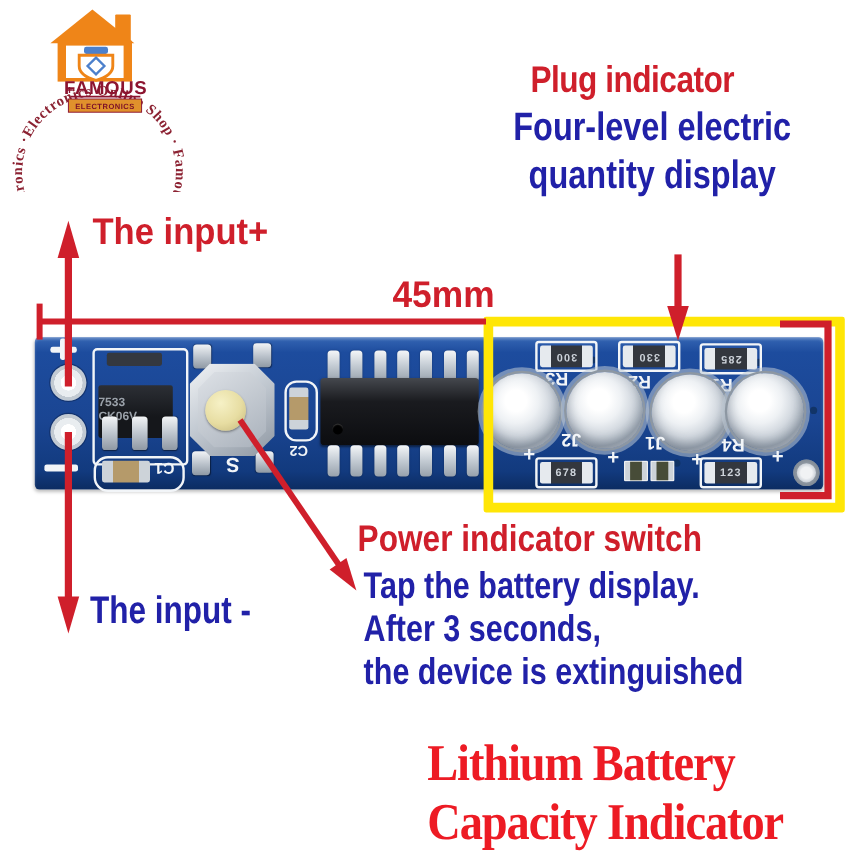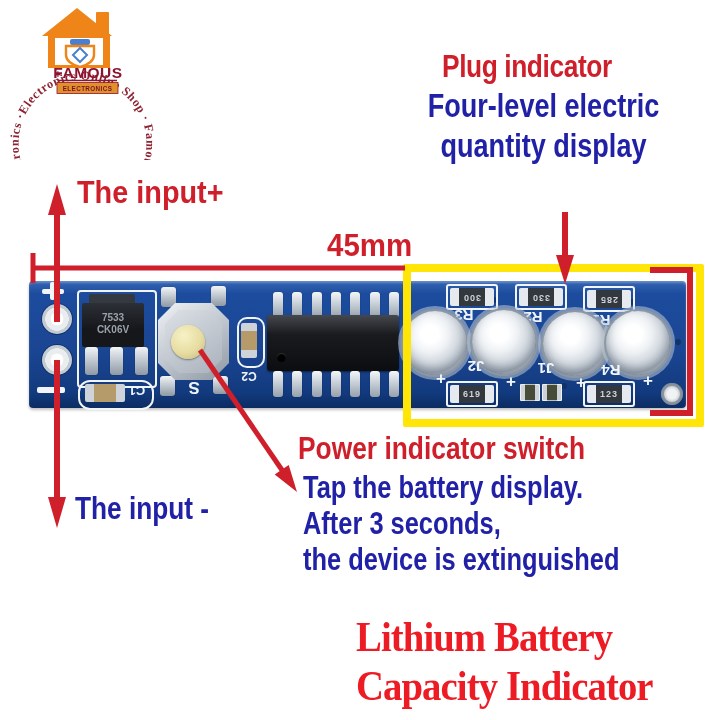--- a/index.html
+++ b/index.html
@@ -78,21 +78,21 @@
   <div id="pcb">
 
     <div class="comp bar" style="left:13px;top:8px;width:22px;height:5px"></div>
     <div class="comp bar" style="left:21px;top:1px;width:5px;height:18px"></div>
     <div class="comp pad" style="left:13px;top:23px;width:30px;height:30px"></div>
     <div class="comp pad" style="left:13px;top:64px;width:30px;height:30px"></div>
     <div class="comp bar" style="left:8px;top:106px;width:28px;height:6px"></div>
 
     <div class="comp silkbox" style="left:48px;top:9px;width:76px;height:94px;border-radius:4px"></div>
     <div class="comp" style="left:60px;top:13px;width:46px;height:11px;background:#34383f;border-radius:2px"></div>
-    <div class="comp" style="left:53px;top:22px;width:62px;height:44px;background:linear-gradient(180deg,#2c2f35,#15171b 60%);border-radius:2px;color:#9aa1a9;font-size:10px;font-weight:bold;text-align:center;line-height:12px;padding-top:9px;box-sizing:border-box;">
+    <div class="comp" style="left:53px;top:40px;width:62px;height:44px;background:linear-gradient(180deg,#2c2f35,#15171b 60%);border-radius:2px;color:#9aa1a9;font-size:10px;font-weight:bold;line-height:12px;padding-top:9px;box-sizing:border-box;">
       <div>7533</div>
       <div>CK06V</div>
     </div>
     <div class="comp leg" style="left:56px;top:66px;width:13px;height:28px"></div>
     <div class="comp leg" style="left:81px;top:66px;width:13px;height:28px"></div>
     <div class="comp leg" style="left:106px;top:66px;width:13px;height:28px"></div>
 
     <div class="comp silkbox" style="left:49px;top:99px;width:72px;height:26px;border-radius:12px"></div>
     <div class="comp" style="left:56px;top:103px;width:40px;height:18px;border-radius:2px;background:linear-gradient(90deg,#cdd3d9 0 22%,#b59a6a 22% 78%,#cdd3d9 78%)"></div>
     <div class="comp silktxt r180" style="left:97px;top:102px;width:22px;font-size:13px">C1</div>
@@ -162,21 +162,21 @@
     <div class="comp silktxt" style="left:470px;top:91px;width:24px;font-size:17px">+</div>
     <div class="comp silktxt" style="left:540px;top:92px;width:24px;font-size:17px">+</div>
     <div class="comp silktxt" style="left:607px;top:90px;width:24px;font-size:17px">+</div>
 
     <div class="comp silktxt r180" style="left:431px;top:77px;width:32px;font-size:15px">J2</div>
     <div class="comp silktxt r180" style="left:501px;top:79px;width:32px;font-size:15px">J1</div>
     <div class="comp silktxt r180" style="left:566px;top:81px;width:32px;font-size:15px">R4</div>
 
     <div class="comp silkbox res" style="left:417px;top:100px;width:48px;height:22px;border-radius:3px">
       <div class="body">
-          <span class="rescode">619</span>
+          <span class="rescode">678</span>
         </div>
     </div>
     <div class="comp chipsmall" style="left:491px;top:103px;width:18px;height:15px"></div>
     <div class="comp chipsmall" style="left:513px;top:103px;width:18px;height:15px"></div>
     <div class="comp silkbox res" style="left:554px;top:100px;width:48px;height:22px;border-radius:3px">
       <div class="body">
           <span class="rescode">123</span>
         </div>
     </div>
     <div class="comp" style="left:632px;top:102px;width:22px;height:22px;border-radius:50%;background:radial-gradient(circle,#f0f2f4 0 30%,#b9c1ca 60%,#848e99);box-shadow:inset 0 0 0 3px rgba(95,105,118,.55)"></div>

